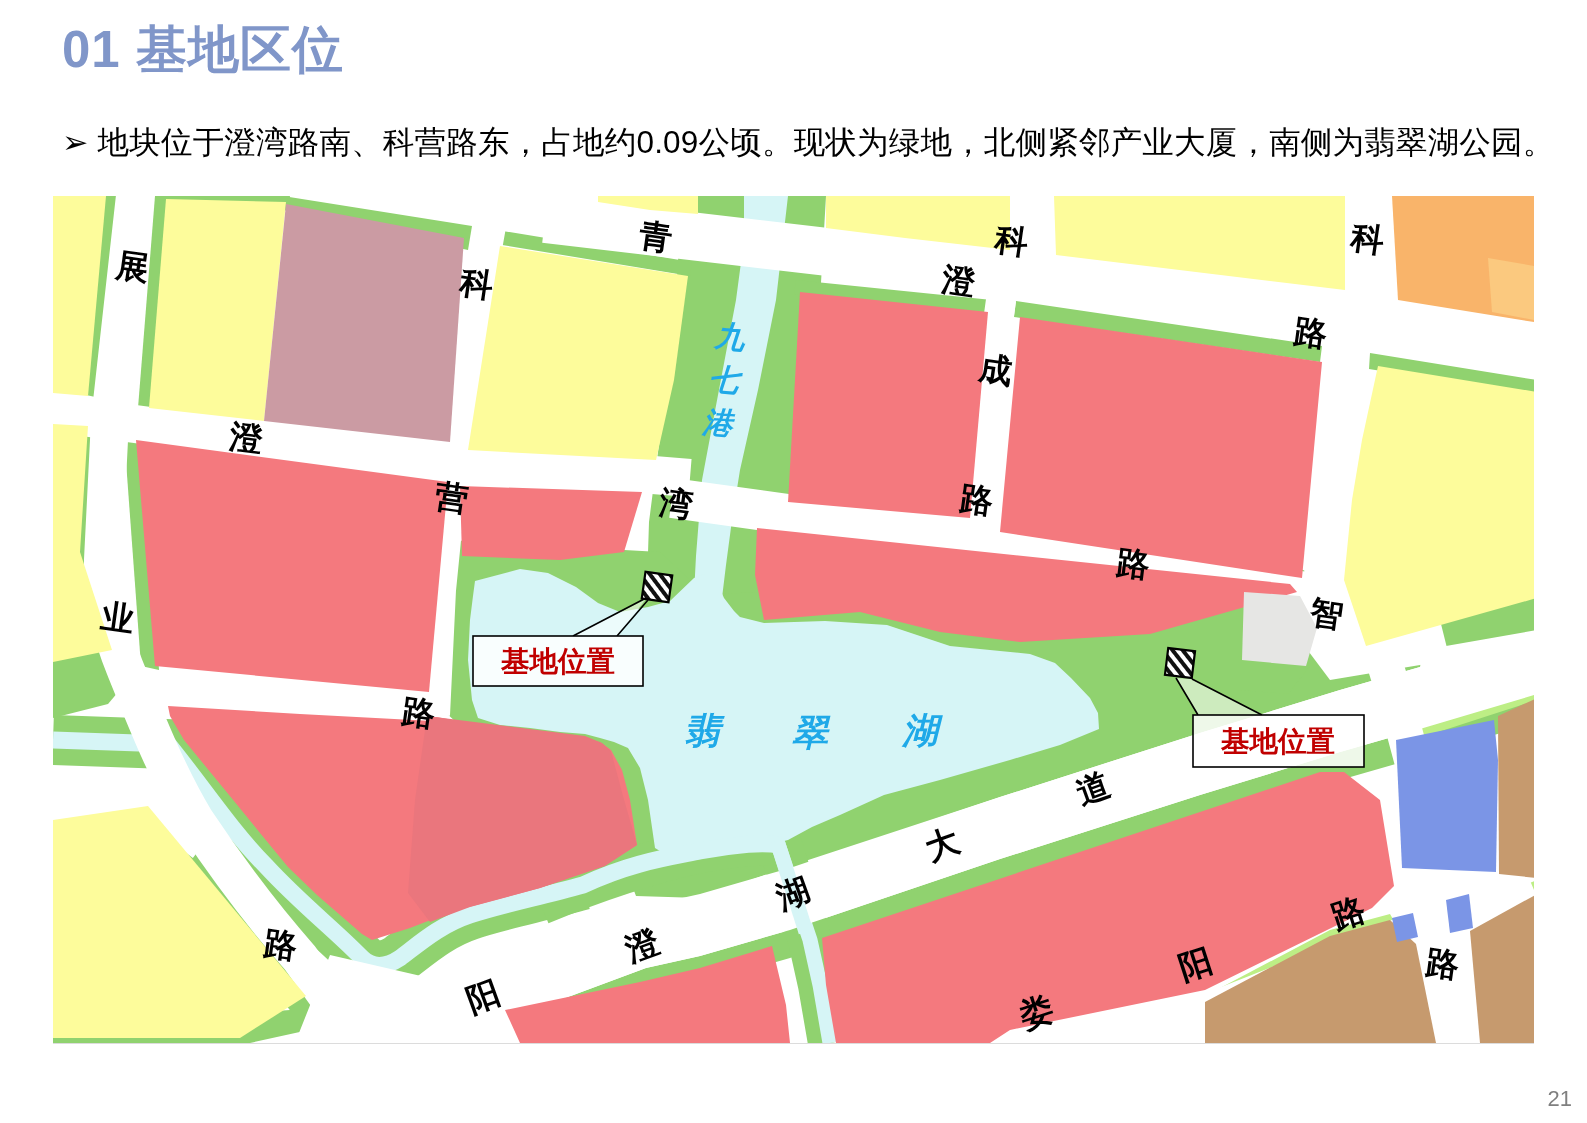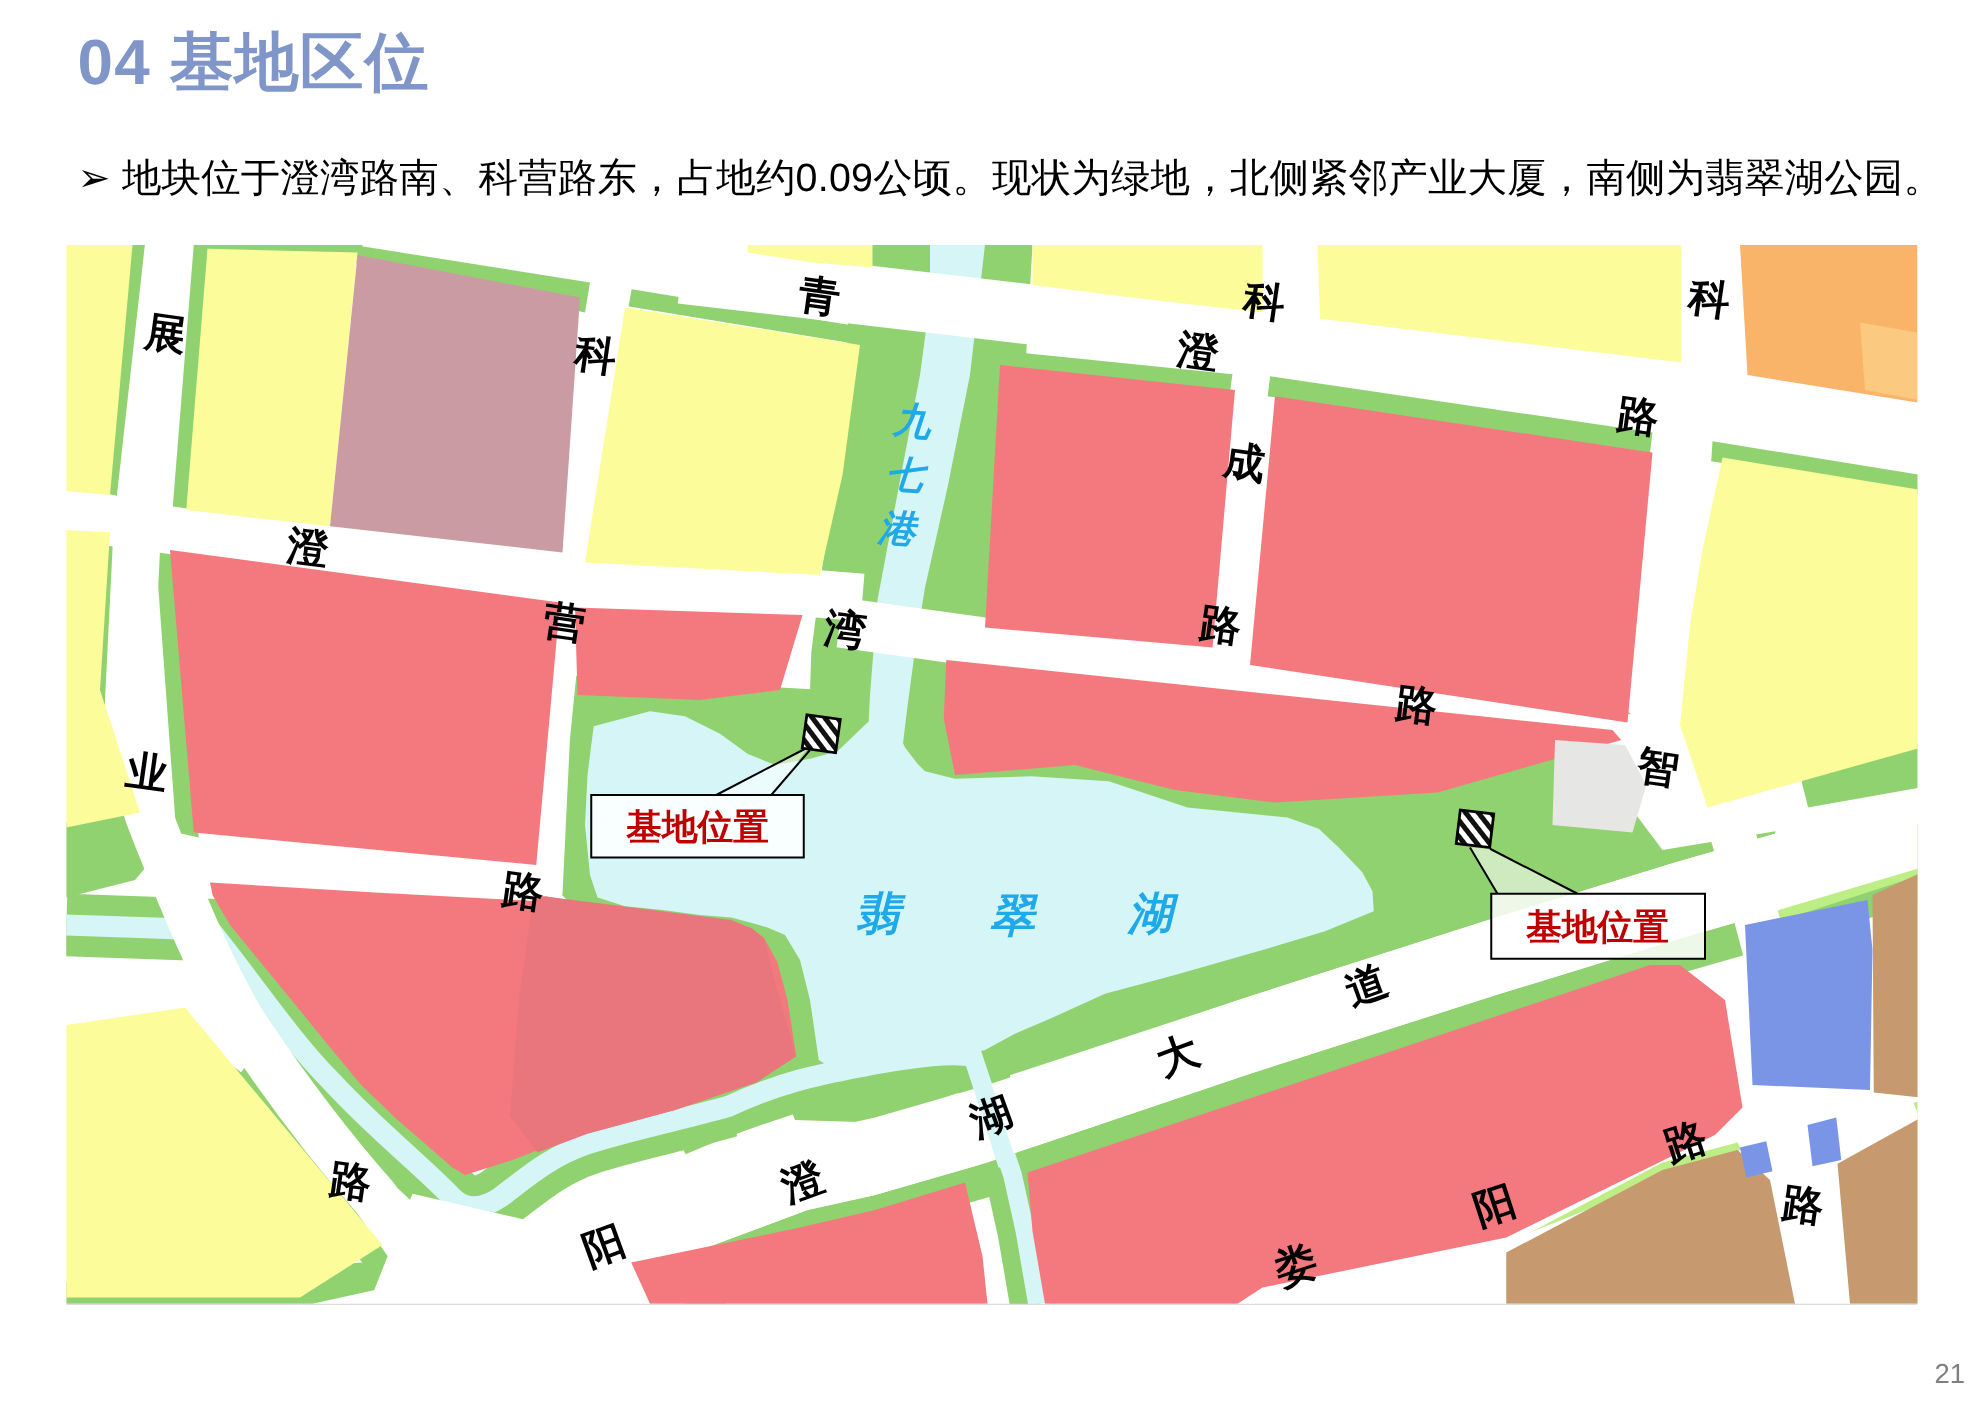--- a/index.html
+++ b/index.html
@@ -3,21 +3,21 @@
 <meta charset="utf-8">
 <style>
   html,body{margin:0;padding:0;width:1587px;height:1123px;background:#ffffff;overflow:hidden;}
   body{font-family:"Liberation Sans", sans-serif;position:relative;}
   .title{position:absolute;left:62px;top:16px;font-size:51px;font-weight:bold;color:#8096C9;letter-spacing:1px;}
   .bullet{position:absolute;left:62px;top:122px;font-size:31.5px;color:#000;white-space:nowrap;letter-spacing:0.2px;}
 </style>
 </head>
 <body>
 
-<div class="title">04 基地区位</div>
+<div class="title">01 基地区位</div>
 
 <div class="bullet">➢ 地块位于澄湾路南、科营路东，占地约0.09公顷。现状为绿地，北侧紧邻产业大厦，南侧为翡翠湖公园。</div>
 <svg width="1587" height="1123" viewBox="0 0 1587 1123" style="position:absolute;left:0;top:0;" xmlns="http://www.w3.org/2000/svg">
 <defs>
 <pattern id="hatch" patternUnits="userSpaceOnUse" width="8" height="8" patternTransform="rotate(-45)">
   <rect width="8" height="8" fill="#ffffff"></rect>
   <rect width="4" height="8" fill="#111111"></rect>
 </pattern>
 <clipPath id="mapclip">
         <rect x="53" y="196" width="1481" height="848"></rect>

